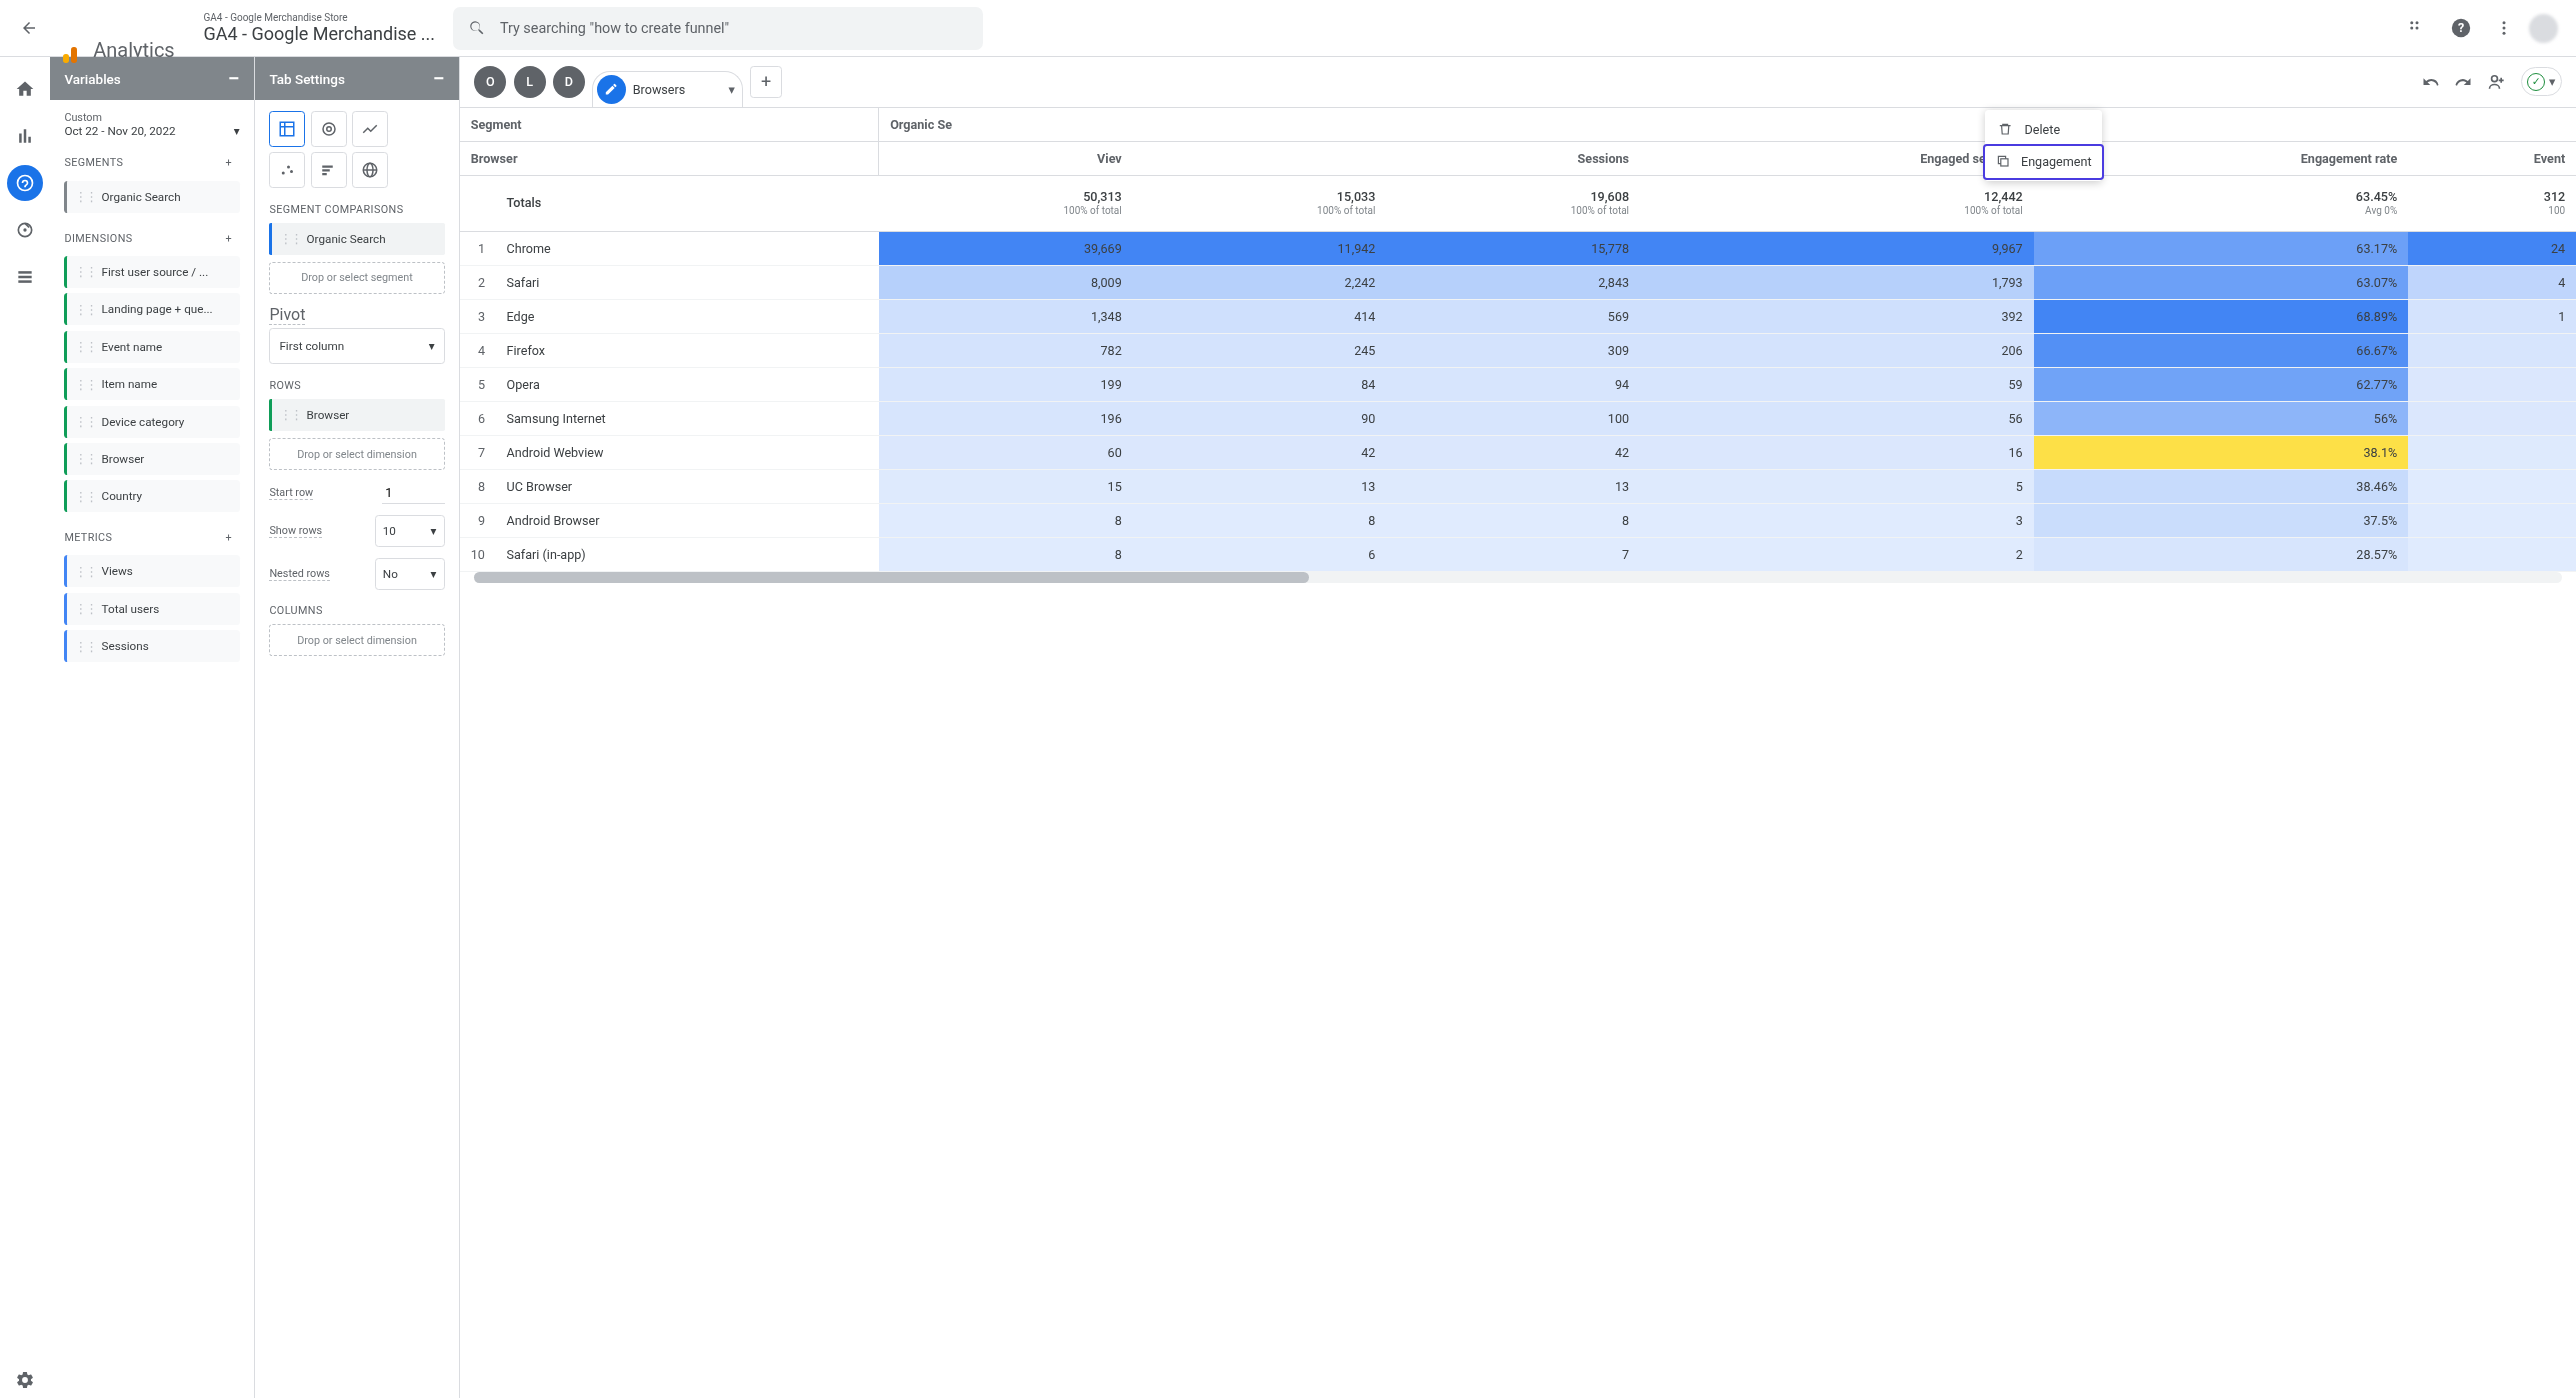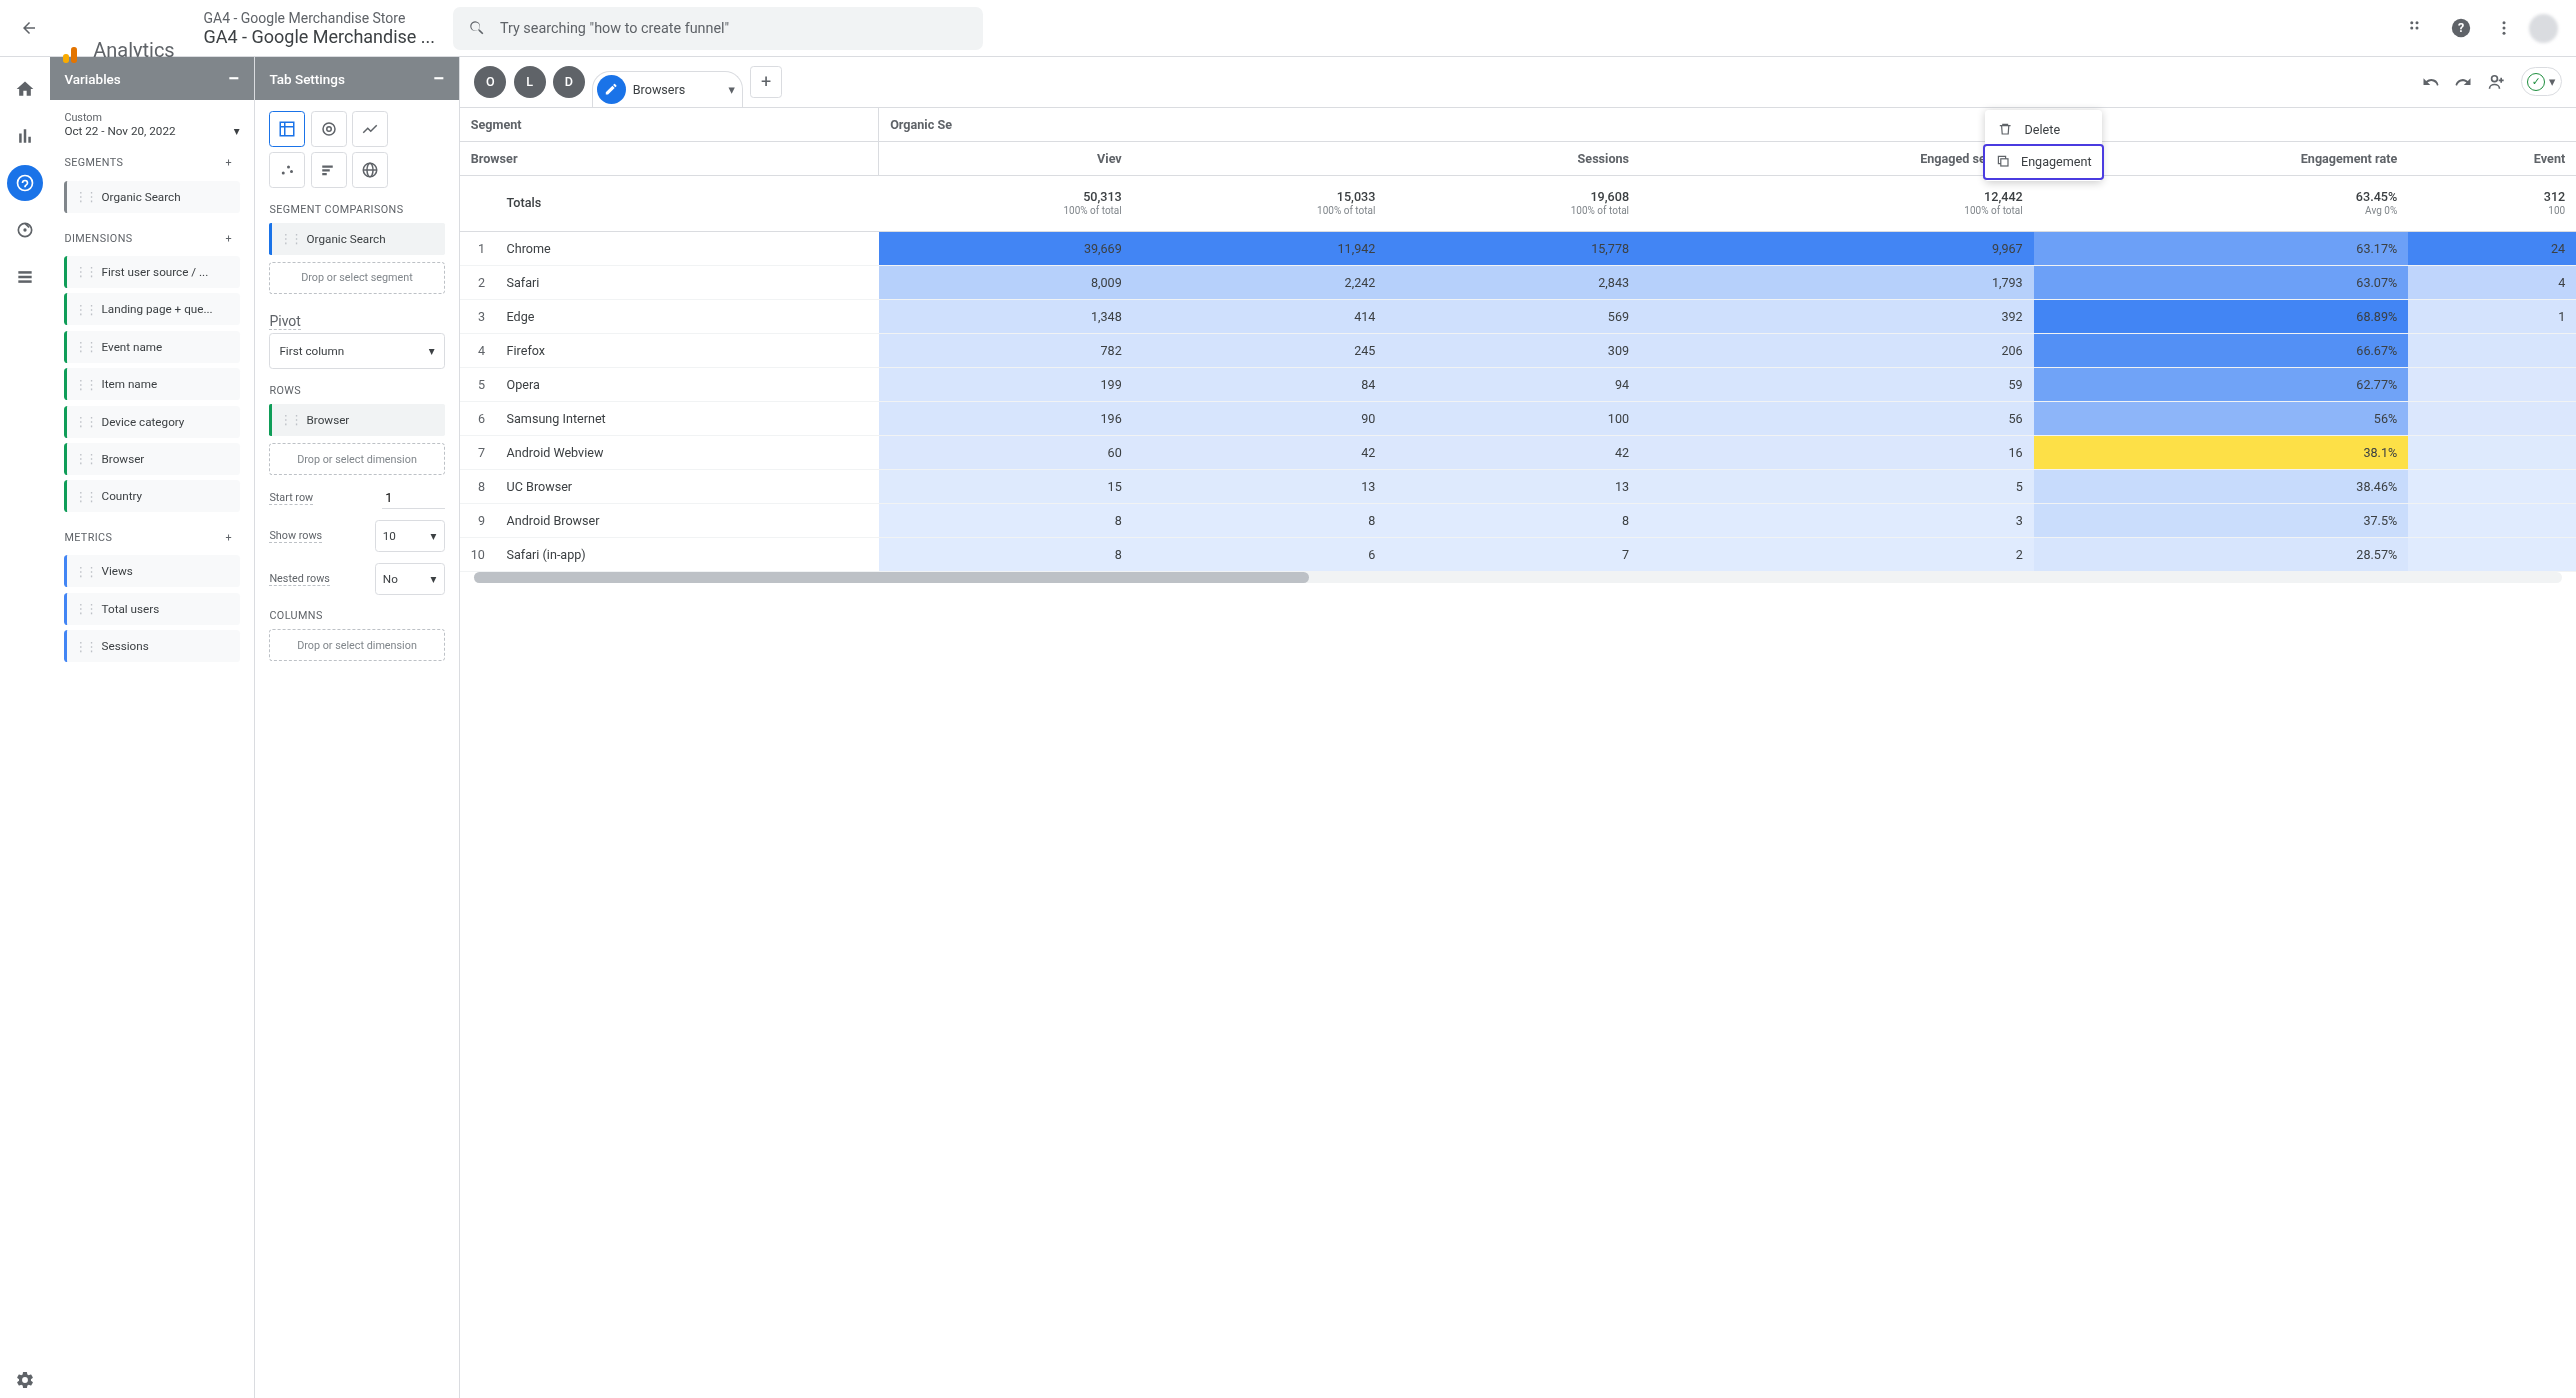--- a/index.html
+++ b/index.html
@@ -7,21 +7,21 @@
 
 
 .top-header { height: 57px; display: flex; align-items: center; border-bottom: 0.9px solid #dadce0; padding: 0 7.2px; }
 .back-btn { width: 43px; height: 43px; display: flex; align-items: center; justify-content: center; cursor: pointer; border-radius: 50%; }
 .logo { display: flex; align-items: center; padding: 0 10.8px; cursor: pointer; margin-top: 44px; }
 .logo-icon { width: 25px; height: 25px; margin-right: 7.2px; position: relative; }
 .logo-bar1 { position: absolute; left: 1.8px; bottom: 0; width: 6.3px; height: 9px; background: #f9ab00; border-radius: 2.7px; }
 .logo-bar2 { position: absolute; left: 10px; bottom: 0; width: 6.3px; height: 16px; background: #e37400; border-radius: 2.7px; }
 .logo-text { font-size: 20px; color: #5f6368; font-weight: 400; }
 .property-info { margin-left: 18px; display: flex; flex-direction: column; justify-content: center; cursor: pointer; }
-.property-small { font-size: 14px; color: #5f6368; }
+.property-small { font-size: 10px; color: #5f6368; }
 .property-large { font-size: 18px; color: #3c4043; }
 .search-box { flex: 0 0 530px; margin-left: 18px; height: 43px; background: #f1f3f4; border-radius: 7.2px; display: flex; align-items: center; padding: 0 14.4px; }
 .search-box svg { flex-shrink: 0; }
 .search-text { margin-left: 14.4px; color: #5f6368; font-size: 14.4px; flex:1; }
 .header-spacer { flex: 1; }
 .header-actions { display: flex; align-items: center; gap: 7.2px; padding-right: 10.8px; }
 .header-icon-btn { width: 36px; height: 36px; display: flex; align-items: center; justify-content: center; border-radius: 50%; cursor: pointer; color: #5f6368; }
 .avatar { width: 29px; height: 29px; border-radius: 50%; background: #dadce0; filter: blur(1.8px); }
 
 
@@ -49,21 +49,21 @@
 .chip-handle { color: #bdc1c6; margin-right: 5.4px; font-size: 12.6px; letter-spacing: -1.8px; }
 .chip.segment { border-left-color: #80868b; }
 .chip.dimension { border-left-color: #0f9d58; }
 .chip.metric { border-left-color: #4285f4; }
 
 
 .chart-grid { display: grid; grid-template-columns: repeat(3, 36px); gap: 5.4px; margin-bottom: 10.8px; }
 .chart-btn { width: 36px; height: 36px; border: 0.9px solid #dadce0; border-radius: 3.6px; display: flex; align-items: center; justify-content: center; cursor: pointer; color: #5f6368; }
 .chart-btn.active { border-color: #1a73e8; color: #1a73e8; }
 
-.ts-label-underline { font-size: 14px; color: #5f6368; border-bottom: 0.9px dashed #bdc1c6; display: inline-block; margin-bottom: 3.6px; margin-top: 8px; }
+.ts-label-underline { font-size: 16px; color: #5f6368; border-bottom: 0.9px dashed #bdc1c6; display: inline-block; margin-bottom: 3.6px; }
 .ts-seg-chip { height: 32px; border-left: 3.6px solid #1a73e8; background: #f1f3f4; display: flex; align-items: center; padding: 0 7.2px; font-size: 11.7px; margin-bottom: 7.2px; border-radius: 1.8px; }
 .ts-row-chip { height: 32px; border-left: 3.6px solid #0f9d58; background: #f1f3f4; display: flex; align-items: center; padding: 0 7.2px; font-size: 11.7px; margin-bottom: 7.2px; border-radius: 1.8px;}
 .drop-zone { border: 0.9px dashed #bdc1c6; border-radius: 3.6px; height: 32px; display: flex; align-items: center; justify-content: center; font-size: 10.8px; color: #80868b; margin-bottom: 10.8px; cursor: pointer; }
 .ts-select { display: flex; align-items: center; justify-content: space-between; border: 0.9px solid #dadce0; border-radius: 3.6px; height: 36px; padding: 0 9px; font-size: 11.7px; cursor: pointer; margin-bottom: 10.8px; }
 .ts-row-pair { display: flex; align-items: center; justify-content: space-between; margin-bottom: 10.8px; }
 .ts-row-pair .lbl { font-size: 10.8px; color: #5f6368; border-bottom: 0.9px dashed #bdc1c6; }
 .ts-row-pair .val-input { width: 63px; border:none; border-bottom: 0.9px solid #dadce0; text-align: left; padding: 3.6px; font-size: 12.6px; }
 .ts-mini-select { width: 70px; border: 0.9px solid #dadce0; border-radius: 3.6px; height: 32px; display:flex; align-items:center; justify-content:space-between; padding:0 7.2px; font-size:11.7px; cursor:pointer;}
 
 

